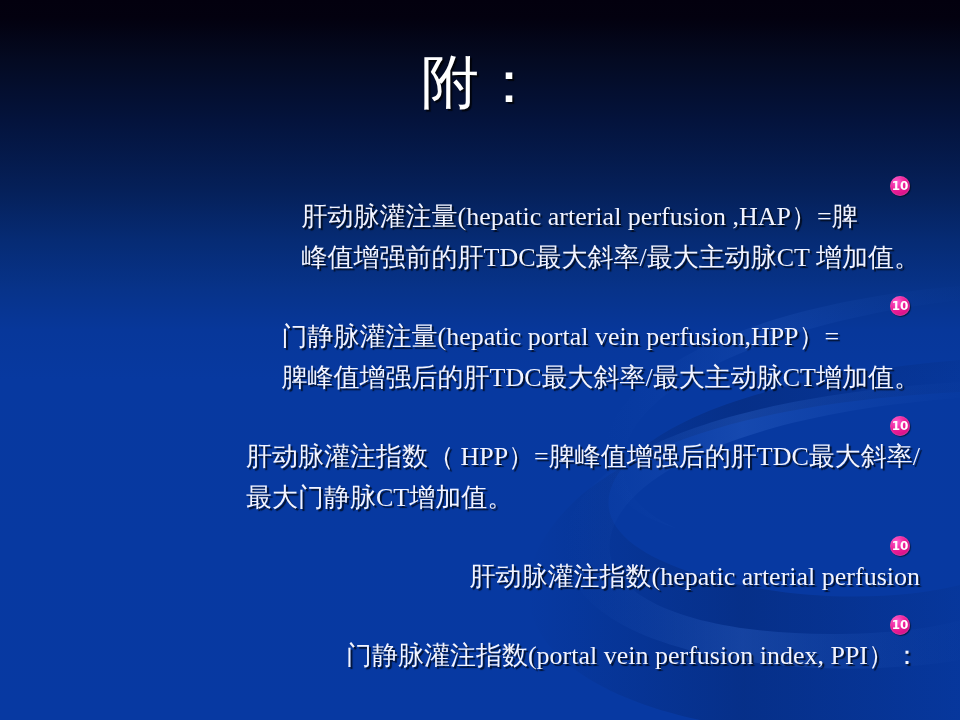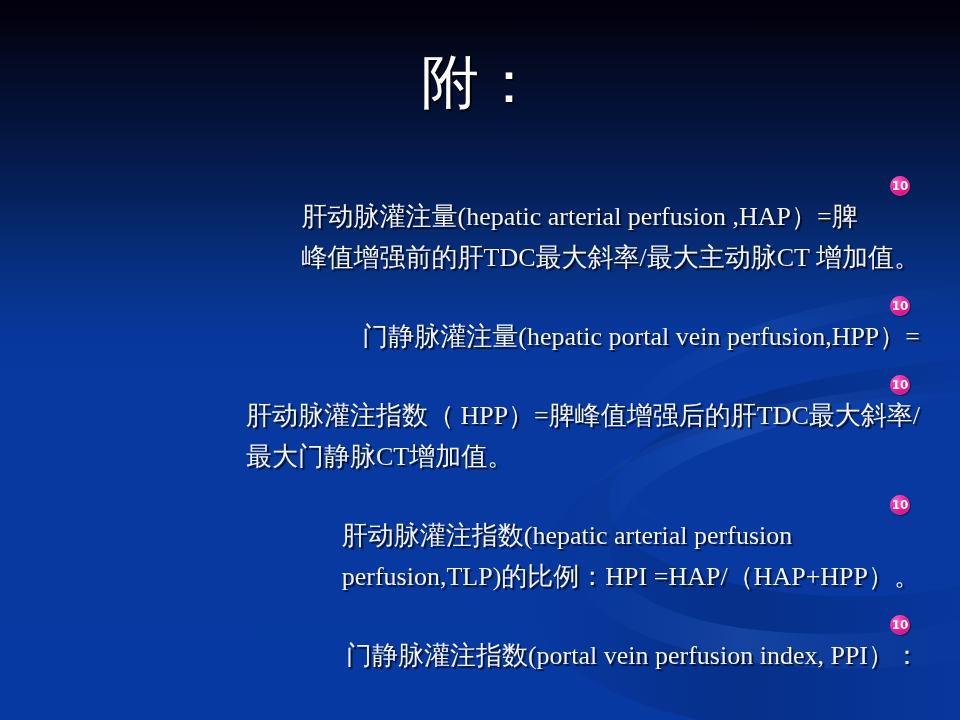--- a/index.html
+++ b/index.html
@@ -123,36 +123,36 @@
       <span class="bullet-text">
         <span class="ln">肝动脉灌注量(hepatic arterial perfusion ,HAP）=脾</span>
         <span class="ln">峰值增强前的肝TDC最大斜率/最大主动脉CT 增加值。</span>
       </span>
     </div>
 
     <div class="bullet-row">
       <span class="bullet-marker">10</span>
       <span class="bullet-text">
         <span class="ln">门静脉灌注量(hepatic portal vein perfusion,HPP）=</span>
+        <span class="ln">脾峰值增强后的肝TDC最大斜率/最大主动脉CT增加值。</span>
       </span>
     </div>
 
     <div class="bullet-row">
       <span class="bullet-marker">10</span>
       <span class="bullet-text">
         <span class="ln">肝动脉灌注指数（ HPP）=脾峰值增强后的肝TDC最大斜率/</span>
         <span class="ln">最大门静脉CT增加值。</span>
       </span>
     </div>
 
     <div class="bullet-row">
       <span class="bullet-marker">10</span>
       <span class="bullet-text">
         <span class="ln">肝动脉灌注指数(hepatic arterial perfusion</span>
-        <span class="ln">perfusion,TLP)的比例：HPI =HAP/（HAP+HPP）。</span>
       </span>
     </div>
 
     <div class="bullet-row">
       <span class="bullet-marker">10</span>
       <span class="bullet-text">
         <span class="ln">门静脉灌注指数(portal vein perfusion index, PPI）：</span>
       </span>
     </div>
 

